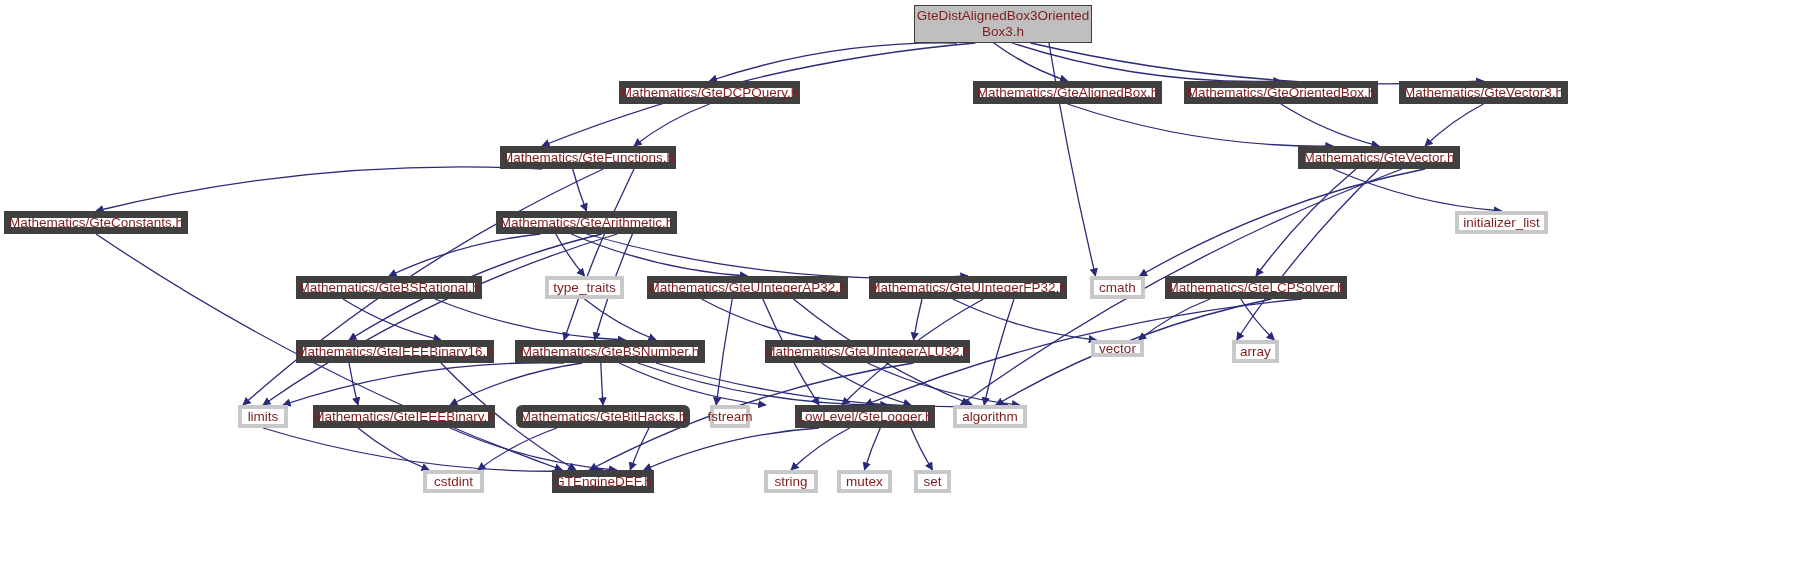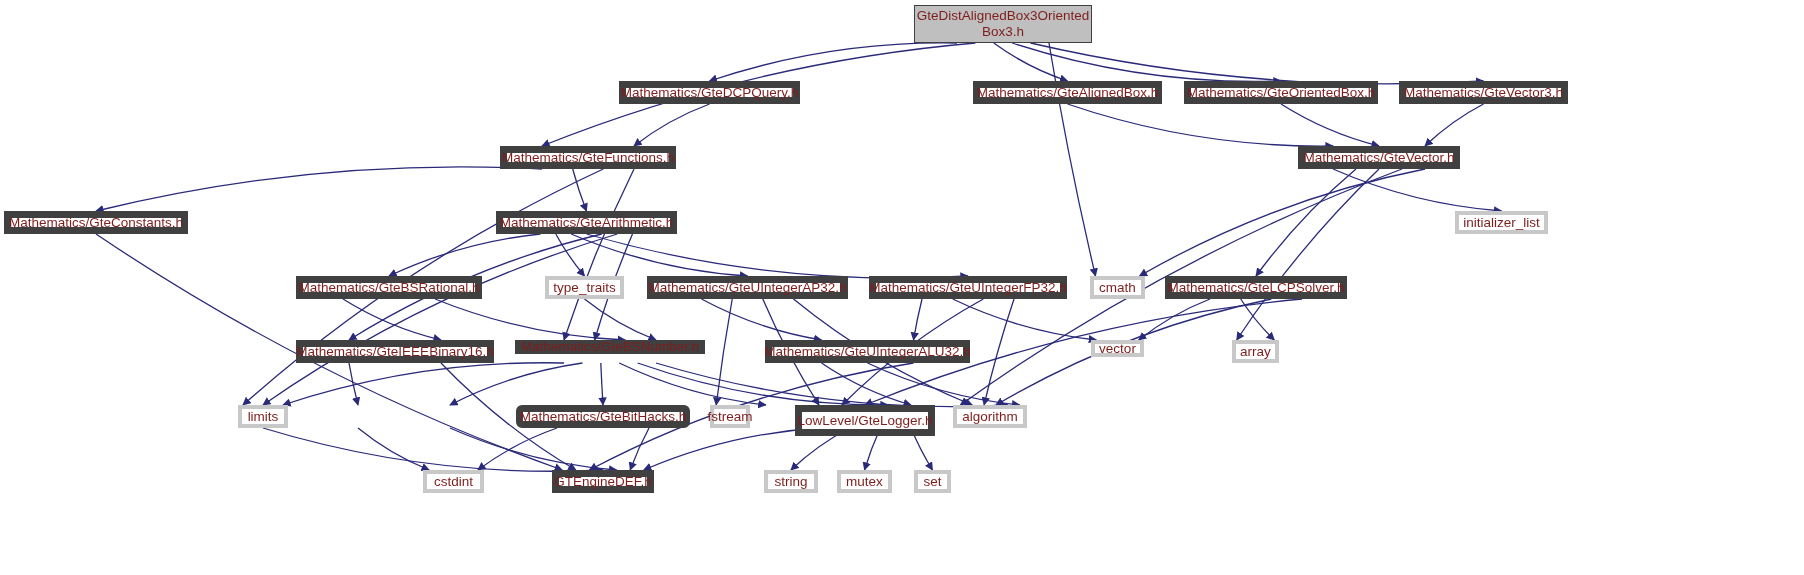--- a/index.html
+++ b/index.html
@@ -97,27 +97,28 @@
     <div class="node hdr" style="left: 4px; top: 211px; width: 184px; height: 23px; border-color: rgb(64, 64, 64);">Mathematics/GteConstants.h</div>
     <div class="node hdr" style="left: 496px; top: 211px; width: 181px; height: 23px; border-color: rgb(64, 64, 64);">Mathematics/GteArithmetic.h</div>
     <div class="node sys" style="left: 1455px; top: 211px; width: 93px; height: 23px; border-color: rgb(200, 200, 200);">initializer_list</div>
     <div class="node hdr" style="left: 296px; top: 276px; width: 186px; height: 23px; border-color: rgb(64, 64, 64);">Mathematics/GteBSRational.h</div>
     <div class="node sys" style="left: 545px; top: 276px; width: 79px; height: 23px; border-color: rgb(200, 200, 200);">type_traits</div>
     <div class="node hdr" style="left: 647px; top: 276px; width: 201px; height: 23px; border-color: rgb(64, 64, 64);">Mathematics/GteUIntegerAP32.h</div>
     <div class="node hdr" style="left: 869px; top: 276px; width: 198px; height: 23px; border-color: rgb(64, 64, 64);">Mathematics/GteUIntegerFP32.h</div>
     <div class="node sys" style="left: 1090px; top: 276px; width: 55px; height: 23px; border-color: rgb(200, 200, 200);">cmath</div>
     <div class="node hdr" style="left: 1165px; top: 276px; width: 182px; height: 23px; border-color: rgb(64, 64, 64);">Mathematics/GteLCPSolver.h</div>
     <div class="node hdr" style="left: 296px; top: 340px; width: 198px; height: 23px; border-color: rgb(64, 64, 64);">Mathematics/GteIEEEBinary16.h</div>
-    <div class="node hdr" style="left: 515px; top: 340px; width: 190px; height: 14px; border-color: rgb(64, 64, 64);">Mathematics/GteBSNumber.h</div>
+    <div class="node hdr" style="left: 515px; top: 340px; width: 190px; height: 23px; border-color: rgb(64, 64, 64);">Mathematics/GteBSNumber.h</div>
     <div class="node hdr" style="left: 765px; top: 340px; width: 205px; height: 23px; border-color: rgb(64, 64, 64);">Mathematics/GteUIntegerALU32.h</div>
     <div class="node sys" style="left: 1091px; top: 340px; width: 53px; height: 17px; border-color: rgb(200, 200, 200);">vector</div>
     <div class="node sys" style="left: 1232px; top: 340px; width: 47px; height: 23px; border-color: rgb(200, 200, 200);">array</div>
     <div class="node sys" style="left: 238px; top: 405px; width: 50px; height: 23px; border-color: rgb(200, 200, 200);">limits</div>
+    <div class="node hdr" style="left: 313px; top: 405px; width: 182px; height: 23px; border-color: rgb(64, 64, 64);">Mathematics/GteIEEEBinary.h</div>
     <div class="node hdr" style="left: 516px; top: 405px; width: 174px; height: 23px; border-color: rgb(64, 64, 64); border-radius: 6px;">Mathematics/GteBitHacks.h</div>
     <div class="node sys" style="left: 710px; top: 405px; width: 40px; height: 23px; border-color: rgb(200, 200, 200);">fstream</div>
-    <div class="node hdr" style="left: 795px; top: 405px; width: 140px; height: 31px; border-color: rgb(64, 64, 64); text-align: center;">LowLevel/GteLogger.h</div>
+    <div class="node hdr" style="left: 795px; top: 405px; width: 140px; height: 23px; border-color: rgb(64, 64, 64); text-align: center;">LowLevel/GteLogger.h</div>
     <div class="node sys" style="left: 953px; top: 405px; width: 74px; height: 23px; border-color: rgb(200, 200, 200);">algorithm</div>
     <div class="node sys" style="left: 423px; top: 470px; width: 61px; height: 23px; border-color: rgb(200, 200, 200);">cstdint</div>
     <div class="node hdr" style="left: 552px; top: 470px; width: 102px; height: 23px; border-color: rgb(64, 64, 64);">GTEngineDEF.h</div>
     <div class="node sys" style="left: 764px; top: 470px; width: 54px; height: 23px; border-color: rgb(200, 200, 200);">string</div>
     <div class="node sys" style="left: 837px; top: 470px; width: 55px; height: 23px; border-color: rgb(200, 200, 200);">mutex</div>
     <div class="node sys" style="left: 914px; top: 470px; width: 37px; height: 23px; border-color: rgb(200, 200, 200);">set</div>
   </div>
 
 </body></html>

